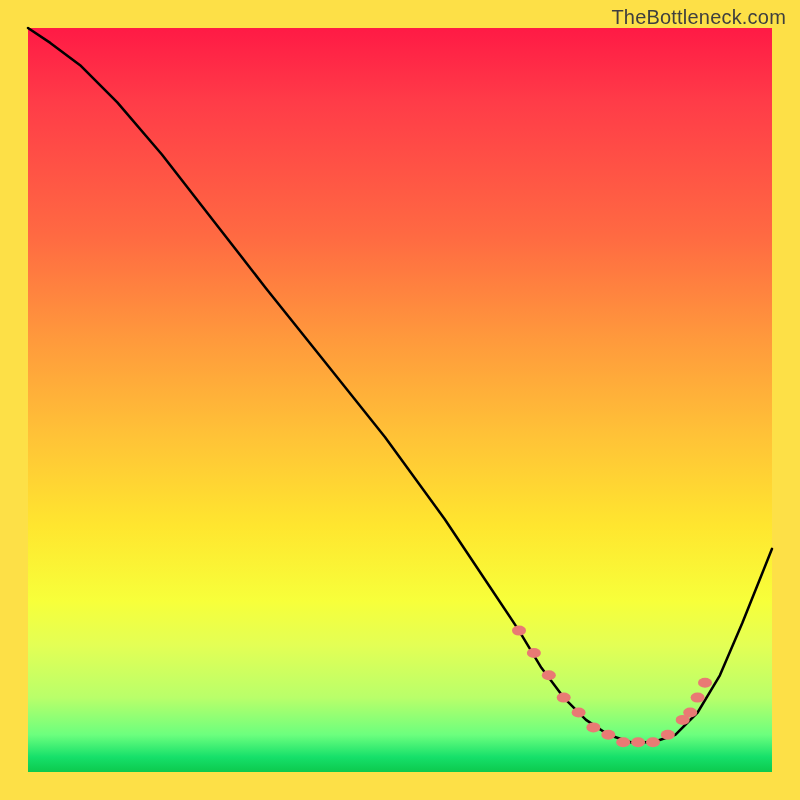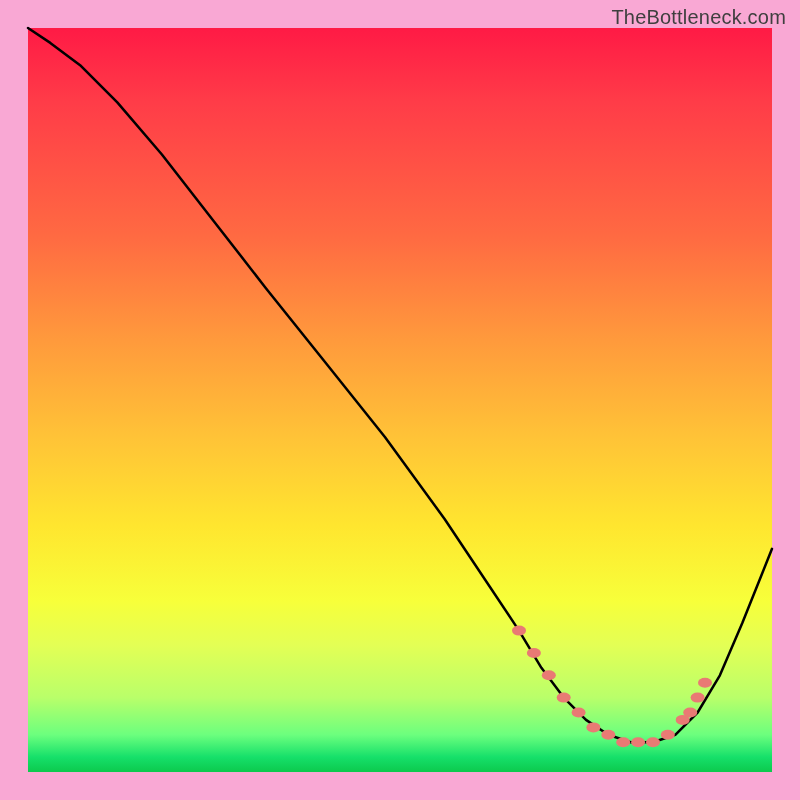--- a/index.html
+++ b/index.html
@@ -8,21 +8,21 @@
     width: 800px;
     height: 800px;
     background: #000;
     overflow: hidden;
     font-family: Arial, Helvetica, sans-serif;
   }
   .frame {
     position: relative;
     width: 800px;
     height: 800px;
-    background: #f9a8d4;
+    background: #fde047;
   }
   .plot-area {
     position: absolute;
     left: 28px;
     top: 28px;
     width: 744px;
     height: 744px;
     
     background: linear-gradient(
       to bottom,

